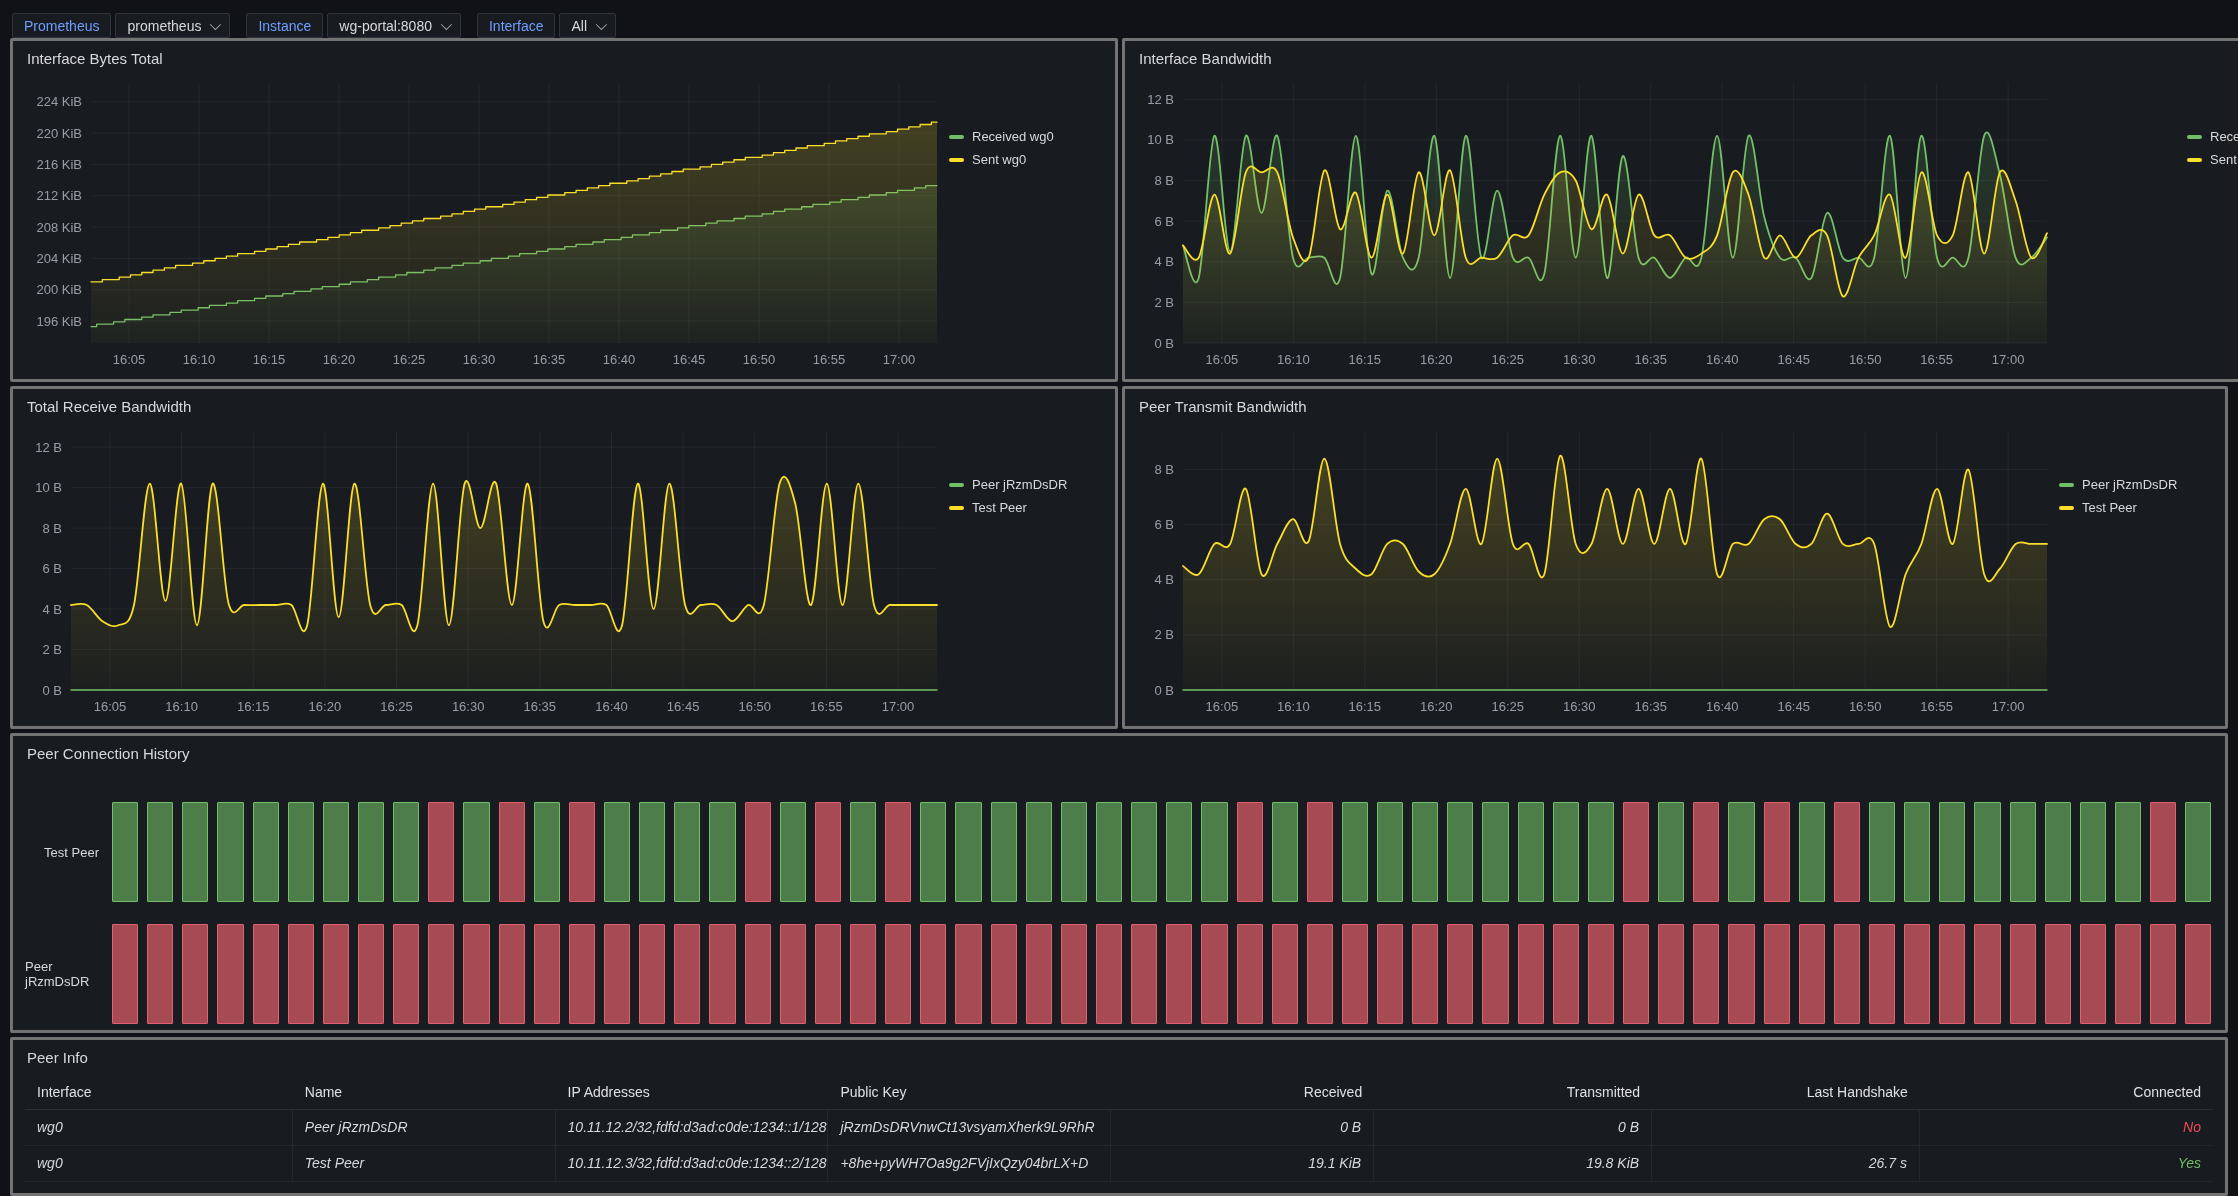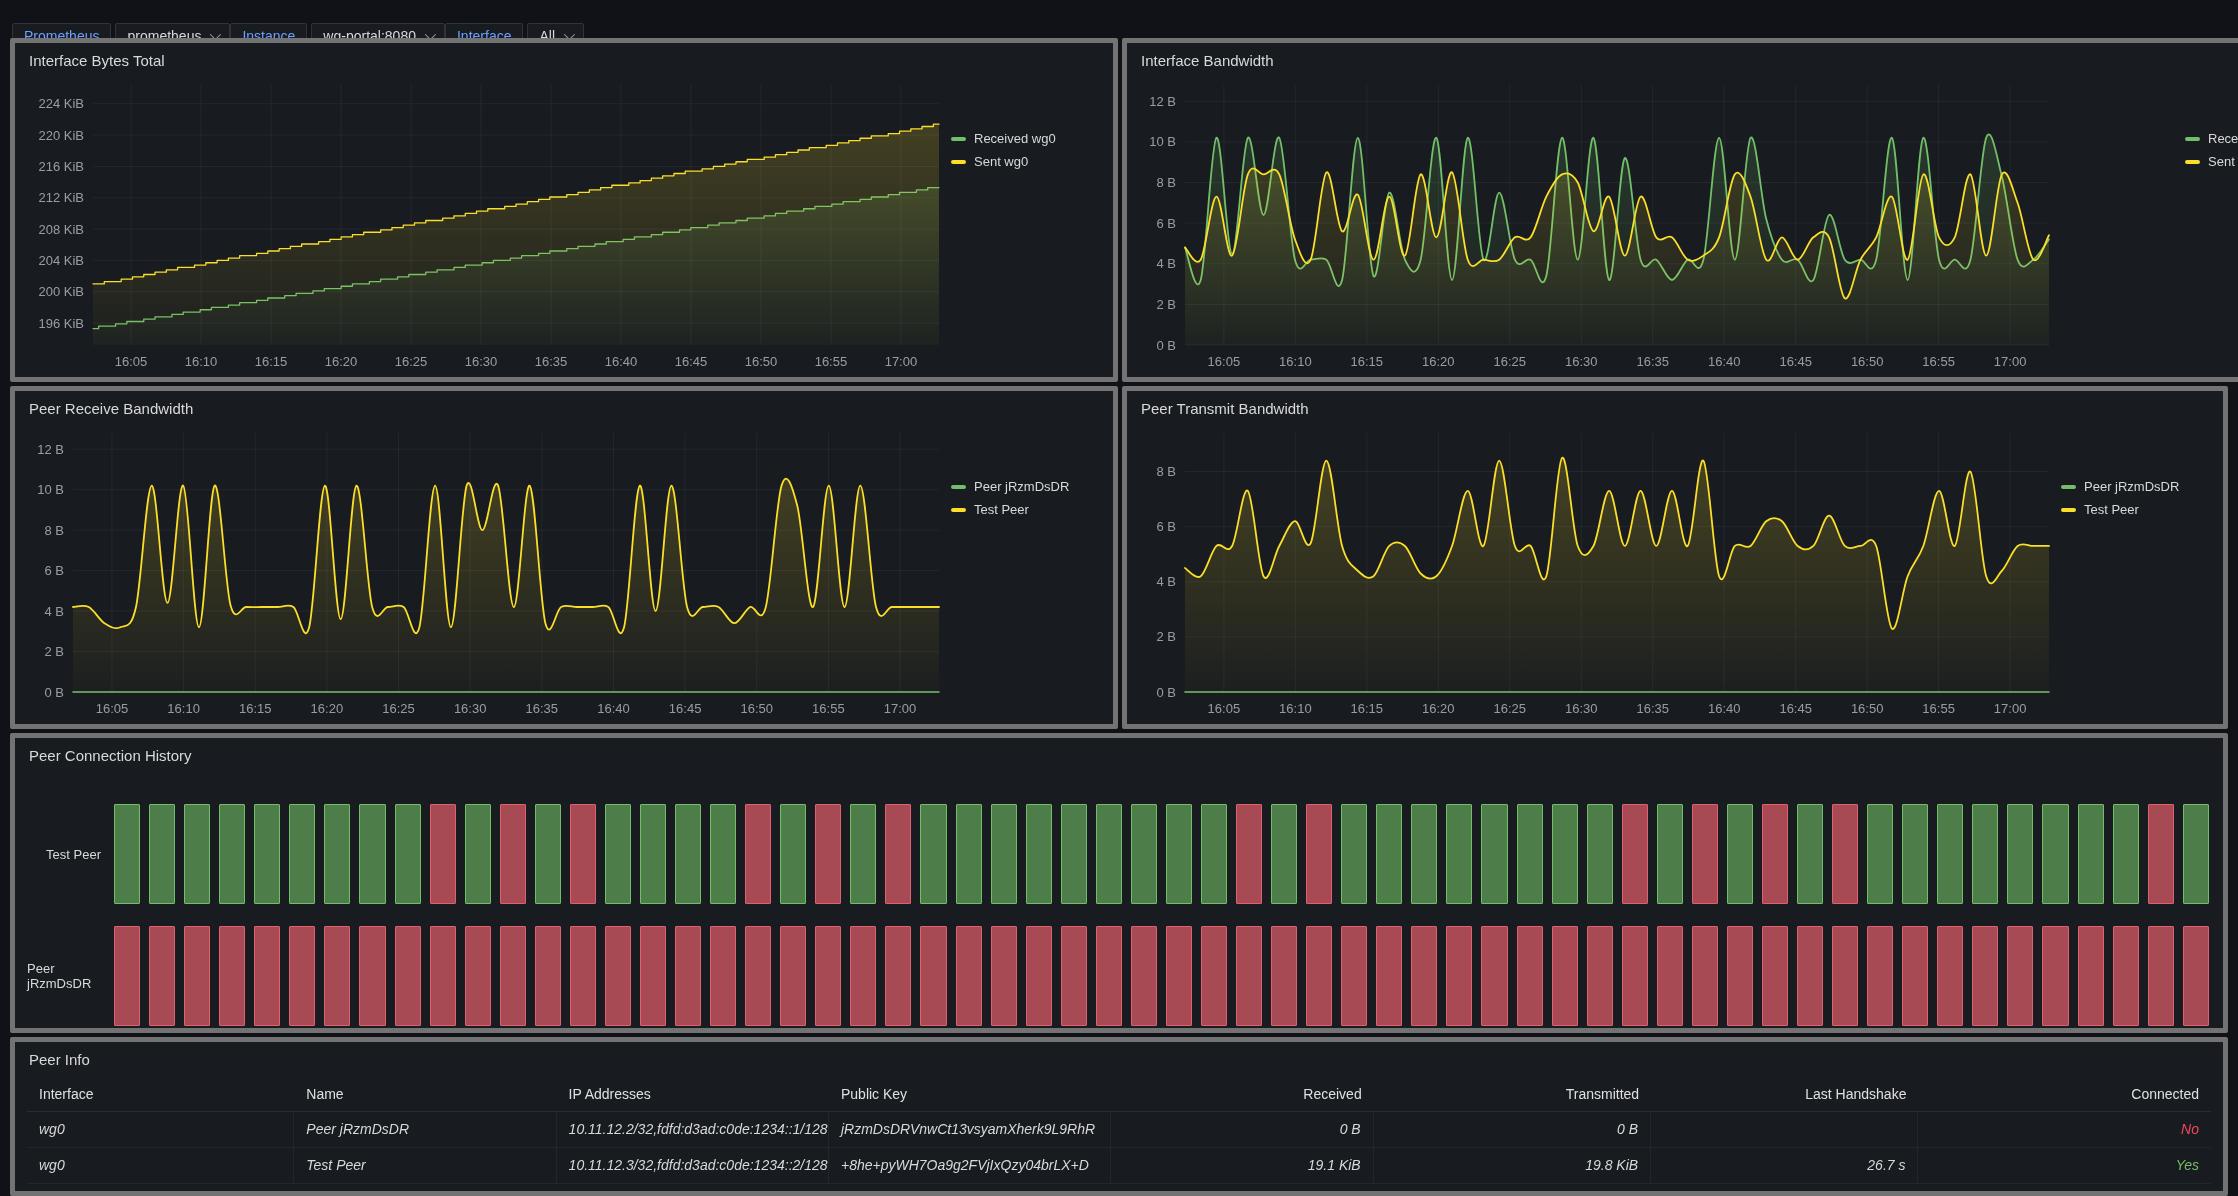--- a/index.html
+++ b/index.html
@@ -1,28 +1,28 @@
 <!DOCTYPE html>
 <html><head>
 <meta charset="utf-8">
 <style>
   html,body{margin:0;padding:0;background:#111217;}
   .dash{position:relative;width:2238px;height:1196px;background:#111217;
         font-family:"Liberation Sans",sans-serif;color:#d8d9da;overflow:hidden;}
   
-  .topbar{position:absolute;left:12px;top:23px;display:flex;border-radius:6px;}
+  .topbar{position:absolute;left:12px;top:13px;display:flex;gap:16px;border-radius:6px;}
   .var{display:flex;gap:4px;}
   .chip{height:25px;display:flex;align-items:center;padding:0 11px;background:#181b20;
         border:1px solid #2e333c;border-radius:2px;font-size:14px;box-sizing:border-box;}
   .chip.lbl{color:#6e9fff;font-weight:500;}
   .chip.val{color:#d8d9da;cursor:pointer;}
   .caret{width:7px;height:7px;border-right:1.5px solid #9aa0aa;border-bottom:1.5px solid #9aa0aa;
          transform:rotate(45deg) translateY(-2px);margin-left:9px;display:inline-block;}
   
-  .panel{position:absolute;background:#181b1f;border:5px solid #737373;border-radius:2px;
+  .panel{position:absolute;background:#181b1f;border:3px solid #737373;border-radius:2px;
          padding:8px 12px;box-sizing:border-box;}
   .ptitle{font-size:15px;font-weight:500;color:#d8d9da;margin:0 0 2px 2px;height:22px;
           line-height:20px;cursor:pointer;}
   .chartwrap{display:flex;height:calc(100% - 26px);}
   .plot{flex:1;position:relative;}
   .legend{width:162px;padding:8px 0 0 4px;box-sizing:border-box;margin-top:48px;}
   .legend-item{display:flex;align-items:center;gap:8px;font-size:13px;margin-bottom:8px;
                color:#d8d9da;cursor:pointer;}
   .swatch{width:15px;height:4px;border-radius:2px;flex:0 0 auto;}
   
@@ -208,21 +208,21 @@
           </div>
           <div class="legend-item">
             <span class="swatch" style="background: rgb(250, 222, 42);"></span>
             <span>Sent wg0</span>
           </div>
         </div>
     </div>
   </section>
 
   <section class="panel" style="left:10px;top:386px;width:1108px;height:343px;">
-    <h2 class="ptitle">Peer Receive Bandwidth</h2>
+    <h2 class="ptitle">Total Receive Bandwidth</h2>
     <div class="chartwrap">
       <div class="plot"><svg width="920" height="299" style="font-family: &quot;Liberation Sans&quot;, sans-serif;">
             <line x1="46" y1="269" x2="912" y2="269" stroke="rgba(204,204,220,0.07)" stroke-width="1"></line>
             <text x="37" y="273.5" text-anchor="end" font-size="13" fill="rgba(204,204,220,0.72)">0 B</text>
             <line x1="46" y1="228.53125" x2="912" y2="228.53125" stroke="rgba(204,204,220,0.07)" stroke-width="1"></line>
             <text x="37" y="233.03125" text-anchor="end" font-size="13" fill="rgba(204,204,220,0.72)">2 B</text>
             <line x1="46" y1="188.0625" x2="912" y2="188.0625" stroke="rgba(204,204,220,0.07)" stroke-width="1"></line>
             <text x="37" y="192.5625" text-anchor="end" font-size="13" fill="rgba(204,204,220,0.72)">4 B</text>
             <line x1="46" y1="147.59375" x2="912" y2="147.59375" stroke="rgba(204,204,220,0.07)" stroke-width="1"></line>
             <text x="37" y="152.09375" text-anchor="end" font-size="13" fill="rgba(204,204,220,0.72)">6 B</text>

